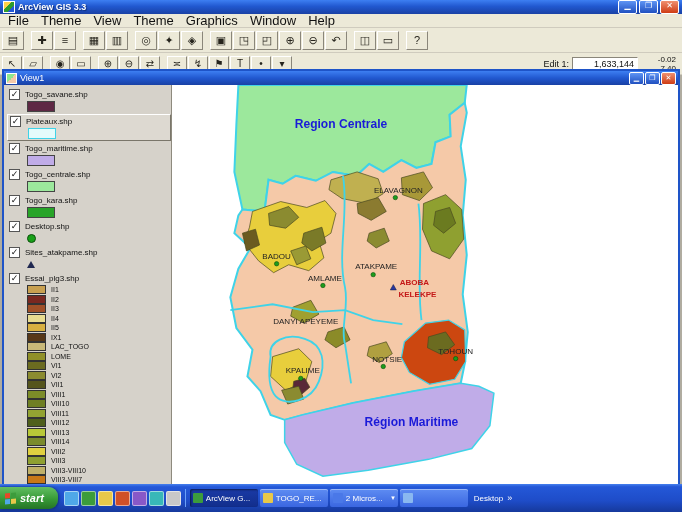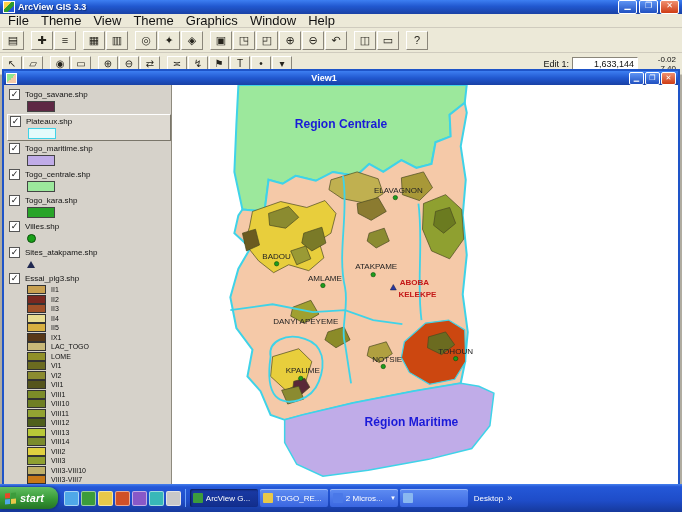--- a/index.html
+++ b/index.html
@@ -27,21 +27,21 @@
   .tb-gap{width:6px;display:inline-block;}
   .tb-buttons{display:flex;align-items:center;}
   .scale-area{margin-left:auto;display:flex;align-items:center;font-size:9px;color:#111;}
   .scale-box{border:1px solid;border-color:#8A867A #FFFFFF #FFFFFF #8A867A;background:#fff;height:12px;line-height:12px;min-width:58px;padding:0 3px;text-align:right;margin-left:3px;font-family:"Liberation Sans",sans-serif;}
   .coords{display:flex;flex-direction:column;align-items:flex-end;font-size:8px;line-height:9px;margin:0 4px 0 10px;min-width:28px;color:#111;}
 
   
   .view-window{position:absolute;left:2px;top:69px;width:678px;height:420px;border:2px solid #1E54C8;background:#ECE9D8;box-sizing:border-box;}
   .view-titlebar{height:14px;background:linear-gradient(180deg,#3D7FF2 0%,#2158D0 50%,#1941A5 100%);display:flex;align-items:center;padding:0 2px;color:#fff;}
   .view-icon{width:9px;height:9px;background:linear-gradient(135deg,#8EE88E 0 50%,#F5C9A8 50% 100%);border:1px solid #fff;margin-right:3px;}
-  .view-title{font-size:9px;font-weight:bold;flex:1;text-align:center;}
+  .view-title{font-size:9px;font-weight:normal;flex:1;}
   .minibtn{width:13px;height:11px;border:1px solid #fff;border-radius:2px;margin-left:1px;color:#fff;font-size:7px;line-height:9px;text-align:center;background:linear-gradient(180deg,#5E94F4,#2050C0);}
   .minibtn.close{background:linear-gradient(180deg,#F09070,#CE3C14);}
   .view-body{display:flex;height:402px;}
 
   
   .legend{width:168px;background:#D6D2CA;border-right:1px solid #8E8A7E;overflow:hidden;padding:3px 0 0 3px;box-sizing:border-box;}
   .theme{margin-bottom:1px;}
   .theme.selected{border:1px solid;border-color:#FFFFFF #7A766A #7A766A #FFFFFF;background:#DDD9D1;}
   .theme-head{display:flex;align-items:center;height:12px;}
   .cb{width:9px;height:9px;background:#fff;border:1px solid #555;font-size:9px;line-height:8px;text-align:center;margin:0 5px 0 2px;color:#111;}
@@ -212,21 +212,21 @@
               <span class="cb">✓</span>
               <span class="tlabel">Togo_kara.shp</span>
             </div>
             <div class="swatch-row">
               <span class="sw-rect" style="background: rgb(40, 164, 40);"></span>
             </div>
           </div>
           <div class="theme">
             <div class="theme-head">
               <span class="cb">✓</span>
-              <span class="tlabel">Villes.shp</span>
+              <span class="tlabel">Desktop.shp</span>
             </div>
             <div class="swatch-row">
               <span class="sw-dot" style="background: rgb(24, 160, 24);"></span>
             </div>
           </div>
           <div class="theme">
             <div class="theme-head">
               <span class="cb">✓</span>
               <span class="tlabel">Sites_atakpame.shp</span>
             </div>

